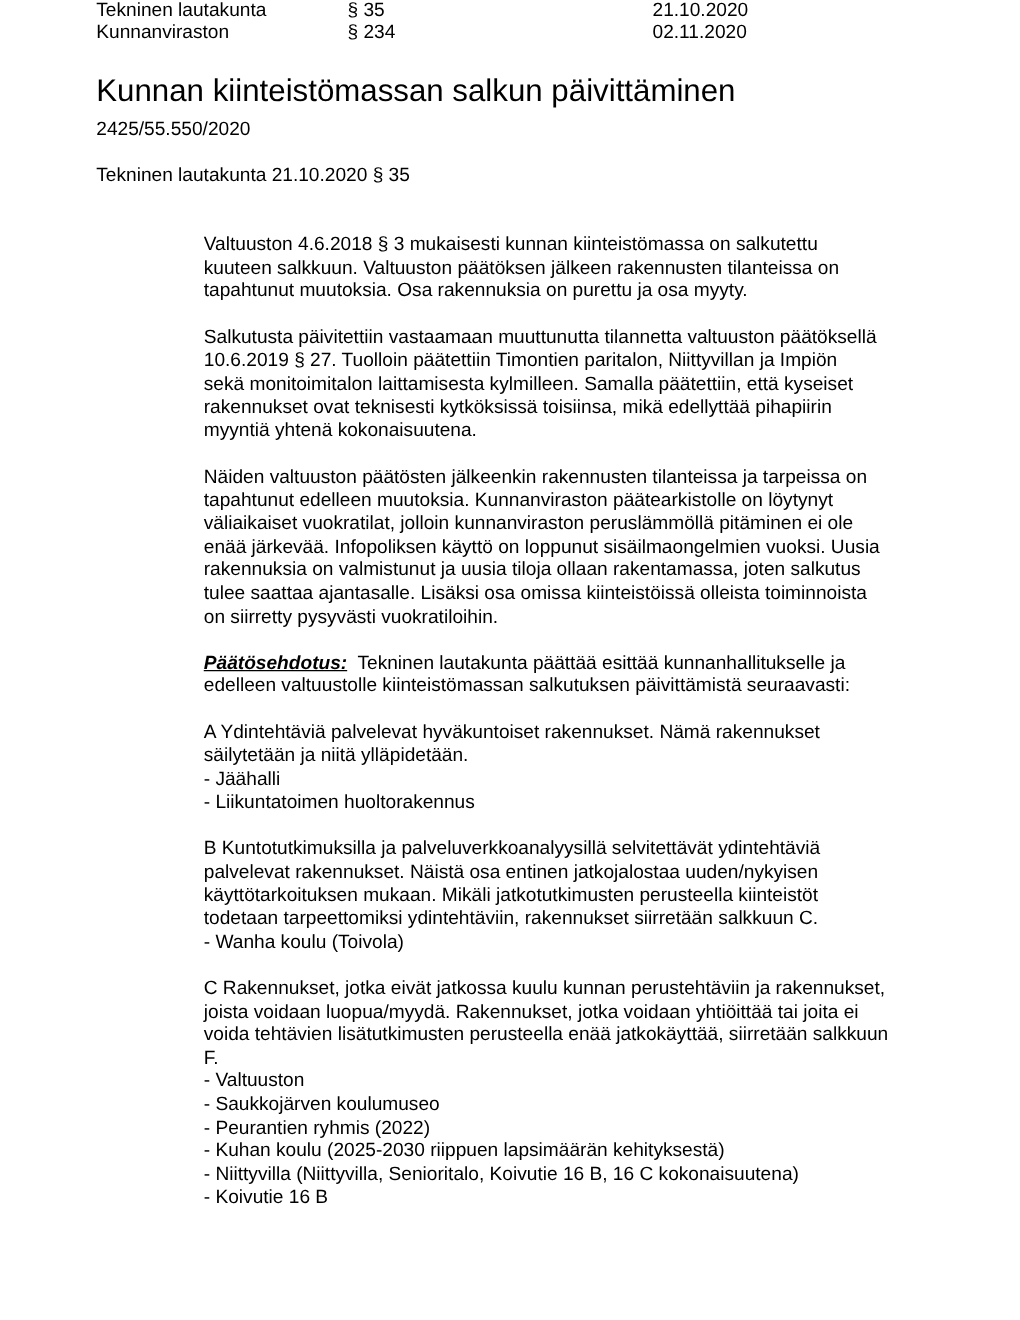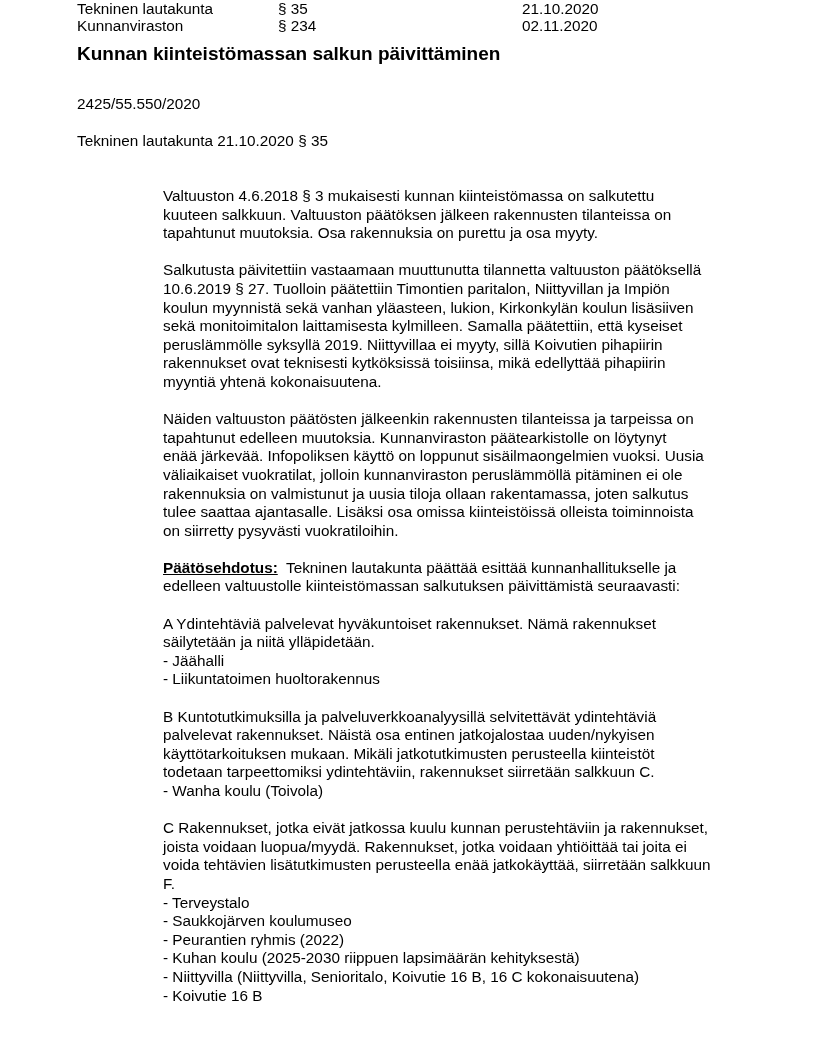--- a/index.html
+++ b/index.html
@@ -5,27 +5,27 @@
   html, body { margin: 0; padding: 0; background: #ffffff; }
   body {
     width: 816px; height: 1056px; position: relative; overflow: hidden;
     font-family: "Liberation Sans", sans-serif; color: #000; font-size: 15.3px;
   }
   .meta-row { position: absolute; left: 77px; height: 18px; line-height: 18px; }
   .meta-row span { position: absolute; white-space: nowrap; }
   .meta-row .c1 { left: 0; text-align: center; }
   .meta-row .c2 { left: 201px; }
   .meta-row .c3 { left: 445px; }
-  .title { position: absolute; left: 77px; top: 43px; font-size: 19px; font-weight: bold; white-space: nowrap; }
+  .title { position: absolute; left: 77px; top: 59px; font-size: 25px; font-weight: normal; white-space: nowrap; }
   .ref { position: absolute; left: 77px; top: 95px; white-space: nowrap; }
   .ref2 { position: absolute; left: 77px; top: 132px; white-space: nowrap; }
   .body { position: absolute; left: 163px; top: 187px; width: 610px; line-height: 18.6px; }
   .body p { margin: 0 0 18.6px 0; }
   .body .ln { display: block; white-space: nowrap; }
-  .lbl { font-weight: bold; text-decoration: underline; }
+  .lbl { font-weight: bold; text-decoration: underline; font-style: italic; }
 </style>
 </head>
 <body>
 
 <div class="meta-row" style="top:0px;">
   <span class="c1">Tekninen lautakunta</span>
   <span class="c2">§ 35</span>
   <span class="c3">21.10.2020</span>
 </div>
 <div class="meta-row" style="top:17px;">
@@ -40,31 +40,29 @@
 
 <div class="body">
   <p>
     <span class="ln">Valtuuston 4.6.2018 § 3 mukaisesti kunnan kiinteistömassa on salkutettu</span>
     <span class="ln">kuuteen salkkuun. Valtuuston päätöksen jälkeen rakennusten tilanteissa on</span>
     <span class="ln">tapahtunut muutoksia. Osa rakennuksia on purettu ja osa myyty.</span>
   </p>
   <p>
     <span class="ln">Salkutusta päivitettiin vastaamaan muuttunutta tilannetta valtuuston päätöksellä</span>
     <span class="ln">10.6.2019 § 27. Tuolloin päätettiin Timontien paritalon, Niittyvillan ja Impiön</span>
-    <span class="ln">koulun myynnistä sekä vanhan yläasteen, lukion, Kirkonkylän koulun lisäsiiven</span>
     <span class="ln">sekä monitoimitalon laittamisesta kylmilleen. Samalla päätettiin, että kyseiset</span>
-    <span class="ln">peruslämmölle syksyllä 2019. Niittyvillaa ei myyty, sillä Koivutien pihapiirin</span>
     <span class="ln">rakennukset ovat teknisesti kytköksissä toisiinsa, mikä edellyttää pihapiirin</span>
     <span class="ln">myyntiä yhtenä kokonaisuutena.</span>
   </p>
   <p>
     <span class="ln">Näiden valtuuston päätösten jälkeenkin rakennusten tilanteissa ja tarpeissa on</span>
     <span class="ln">tapahtunut edelleen muutoksia. Kunnanviraston päätearkistolle on löytynyt</span>
+    <span class="ln">väliaikaiset vuokratilat, jolloin kunnanviraston peruslämmöllä pitäminen ei ole</span>
     <span class="ln">enää järkevää. Infopoliksen käyttö on loppunut sisäilmaongelmien vuoksi. Uusia</span>
-    <span class="ln">väliaikaiset vuokratilat, jolloin kunnanviraston peruslämmöllä pitäminen ei ole</span>
     <span class="ln">rakennuksia on valmistunut ja uusia tiloja ollaan rakentamassa, joten salkutus</span>
     <span class="ln">tulee saattaa ajantasalle. Lisäksi osa omissa kiinteistöissä olleista toiminnoista</span>
     <span class="ln">on siirretty pysyvästi vuokratiloihin.</span>
   </p>
   <p>
     <span class="ln"><span class="lbl">Päätösehdotus:</span>&nbsp; <span>Tekninen lautakunta päättää esittää kunnanhallitukselle ja</span></span>
     <span class="ln">edelleen valtuustolle kiinteistömassan salkutuksen päivittämistä seuraavasti:</span>
   </p>
   <p>
     <span class="ln">A Ydintehtäviä palvelevat hyväkuntoiset rakennukset. Nämä rakennukset</span>
@@ -77,20 +75,20 @@
     <span class="ln">palvelevat rakennukset. Näistä osa entinen jatkojalostaa uuden/nykyisen</span>
     <span class="ln">käyttötarkoituksen mukaan. Mikäli jatkotutkimusten perusteella kiinteistöt</span>
     <span class="ln">todetaan tarpeettomiksi ydintehtäviin, rakennukset siirretään salkkuun C.</span>
     <span class="ln">- Wanha koulu (Toivola)</span>
   </p>
   <p>
     <span class="ln">C Rakennukset, jotka eivät jatkossa kuulu kunnan perustehtäviin ja rakennukset,</span>
     <span class="ln">joista voidaan luopua/myydä. Rakennukset, jotka voidaan yhtiöittää tai joita ei</span>
     <span class="ln">voida tehtävien lisätutkimusten perusteella enää jatkokäyttää, siirretään salkkuun</span>
     <span class="ln">F.</span>
-    <span class="ln">- Terveystalo</span>
+    <span class="ln">- Valtuuston</span>
     <span class="ln">- Saukkojärven koulumuseo</span>
     <span class="ln">- Peurantien ryhmis (2022)</span>
     <span class="ln">- Kuhan koulu (2025-2030 riippuen lapsimäärän kehityksestä)</span>
     <span class="ln">- Niittyvilla (Niittyvilla, Senioritalo, Koivutie 16 B, 16 C kokonaisuutena)</span>
     <span class="ln">- Koivutie 16 B</span>
   </p>
 </div>
 
 </body></html>

